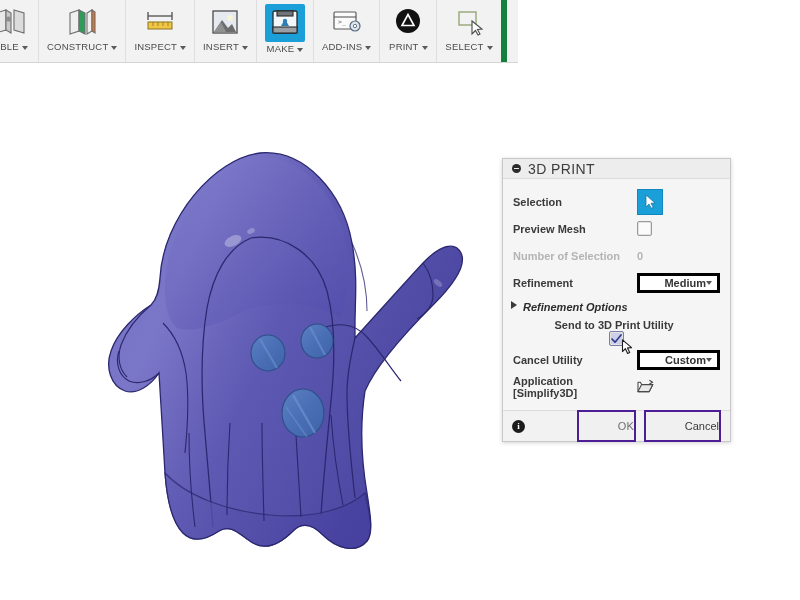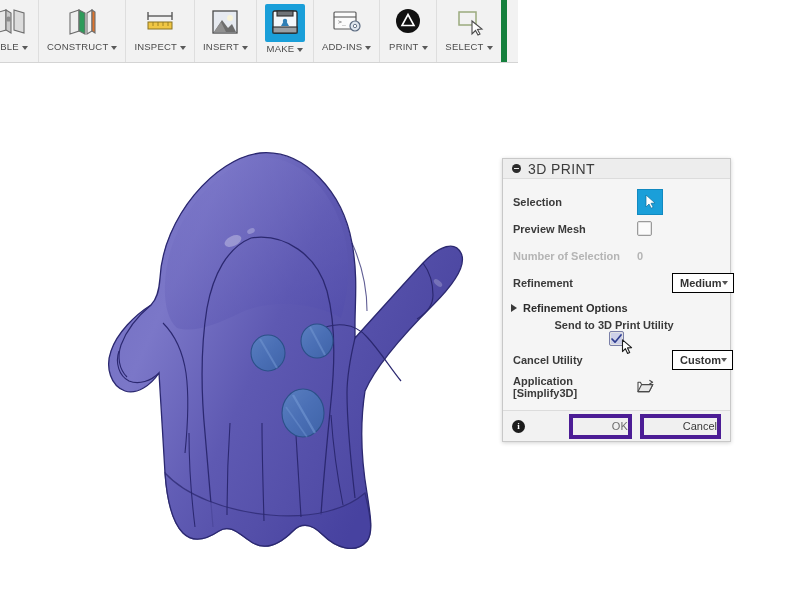--- a/index.html
+++ b/index.html
@@ -196,43 +196,43 @@
   .cbox.checked {
     background: #cdd0e8;
     border-color: #7a7fa8;
   }
 
   
   .ddown {
     width: 88px;
     height: 20px;
     background: #ffffff;
-    border: 1px solid #000000;
-    display: flex;
-    align-items: center;
-    justify-content: flex-start;
+    border: 3px solid #000000;
+    display: flex;
+    align-items: center;
+    justify-content: flex-end;
     padding: 0 5px 0 7px;
     font-size: 11px;
     color: #333333;
-    margin-left: 35px;
   }
   .ddown .dcaret {
     width: 0; height: 0;
     border-left: 3.5px solid transparent;
     border-right: 3.5px solid transparent;
     border-top: 4.5px solid #555555;
   }
 
   
   .section {
     display: flex;
-    align-items: center;
+    align-items: flex-start;
     gap: 6px;
     padding: 5px 10px 5px 8px;
     min-height: 23px;
+    font-style: italic;
   }
   .section .stitle {
     font-size: 11px;
     font-weight: bold;
     color: #2c2c2c;
   }
   .tri-right {
     width: 0; height: 0;
     border-top: 4.5px solid transparent;
     border-bottom: 4.5px solid transparent;
@@ -264,23 +264,23 @@
     font-weight: bold;
     display: flex;
     align-items: center;
     justify-content: center;
     font-family: "Liberation Serif", serif;
     flex: none;
   }
   .spacer { flex: 1; }
   .btn {
     min-width: 55px;
-    height: 25px;
+    height: 32px;
     background: #f0f0f0;
-    border: 4px solid #4c1d95;
+    border: 2px solid #4c1d95;
     font-size: 11px;
     color: #3a3a3a;
     display: flex;
     align-items: center;
     justify-content: center;
     padding-left: 39px;
   }
   .btn.primary { color: #6e6e6e; background: #f0f0f0; }
 
   

